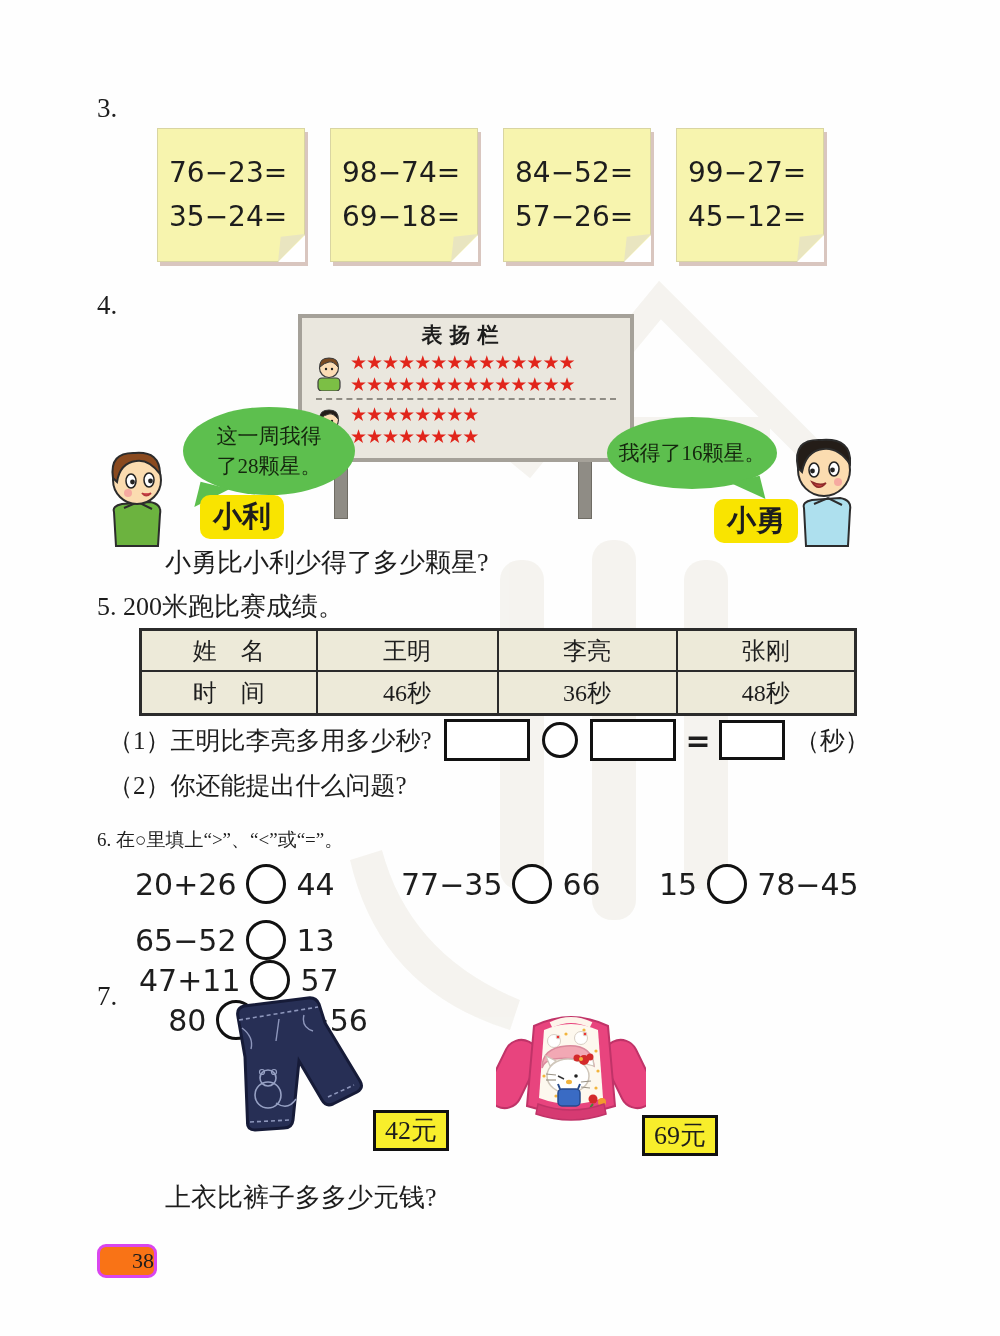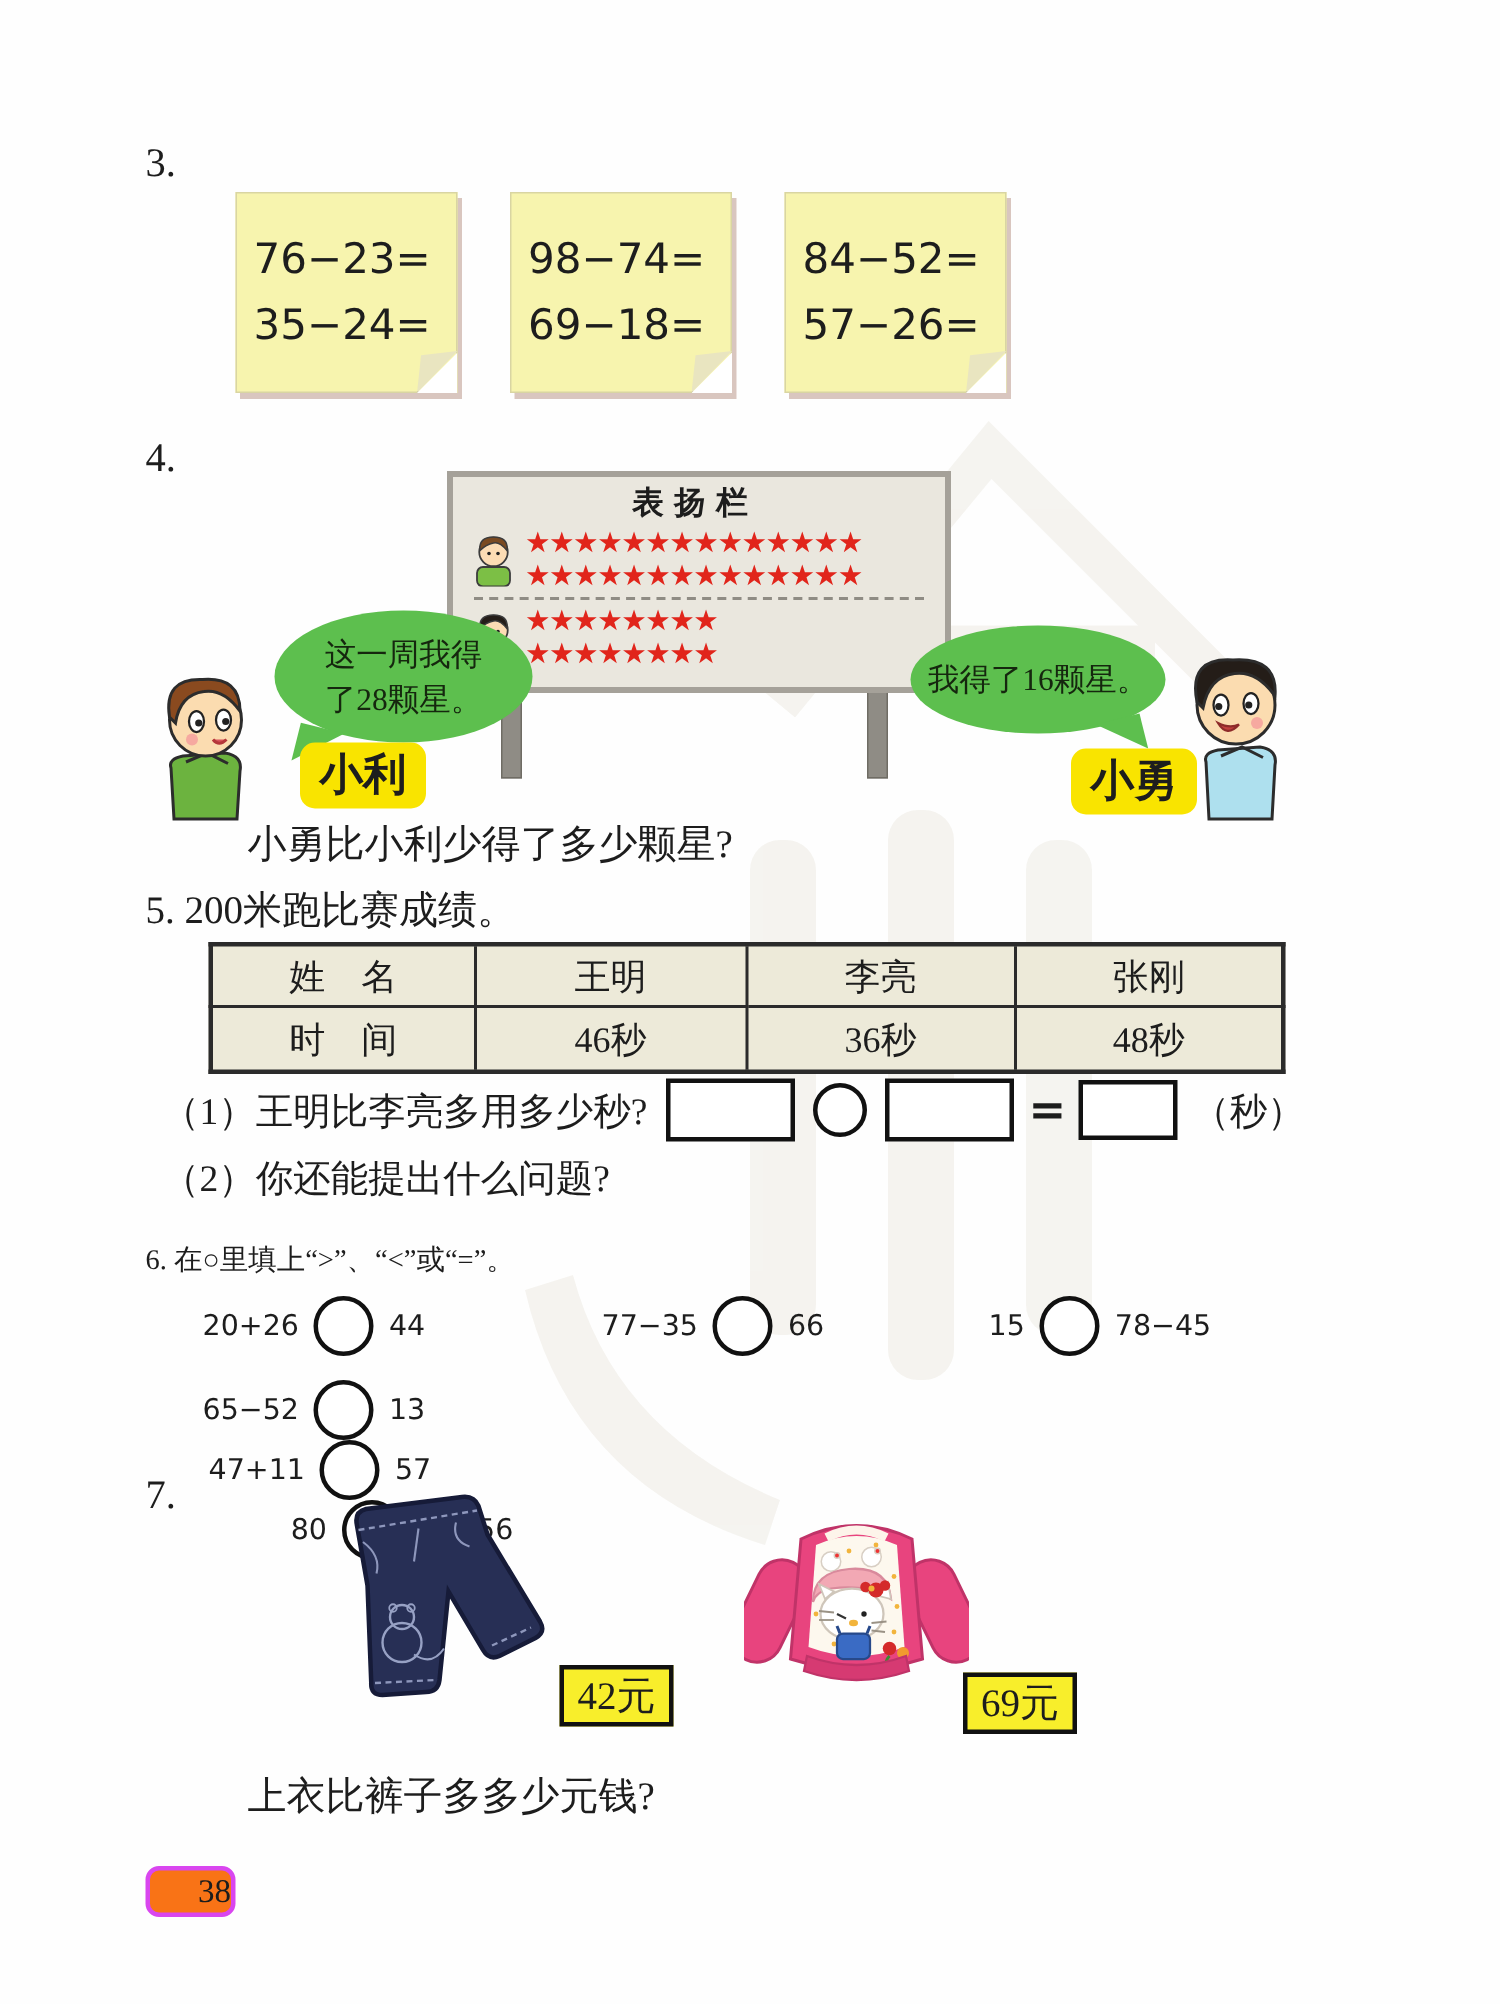--- a/index.html
+++ b/index.html
@@ -5,21 +5,21 @@
   html,body{margin:0;padding:0;background:#ffffff;}
   .page{position:relative;width:1000px;height:1336px;background:#fefefe;overflow:hidden;
         font-family:"Liberation Serif","DejaVu Serif",serif;color:#1d1d1d;}
   .abs{position:absolute;}
   .num-label{position:absolute;font-size:27px;color:#1d1d1d;}
 
   
   .wm{position:absolute;left:0;top:0;z-index:0;}
 
   
-  .notes-row{position:absolute;left:157px;top:128px;display:flex;gap:35px;z-index:1;}
+  .notes-row{position:absolute;left:157px;top:128px;display:flex;gap:25px;z-index:1;}
   .note{position:relative;width:148px;height:134px;background:#f7f4ae;
         border:1px solid #d9d5a2;box-shadow:3px 4px 0 #d9c6bf;
         display:flex;flex-direction:column;justify-content:center;gap:14px;
         padding-left:11px;box-sizing:border-box;
         font-family:"DejaVu Sans","Liberation Sans",sans-serif;font-size:28px;line-height:30px;}
   .fold-cut{position:absolute;right:-1px;bottom:-1px;width:27px;height:27px;background:#ffffff;
         clip-path:polygon(100% 100%,100% 0,0 100%);}
   .fold-flap{position:absolute;right:-1px;bottom:-1px;width:27px;height:27px;background:#e9e5c0;
         clip-path:polygon(100% 0,0 100%,10% 10%);border-bottom:1px solid #b9b194;}
 
@@ -61,21 +61,21 @@
 
   .q1-row{position:absolute;left:108px;top:719px;display:flex;align-items:center;font-size:25px;z-index:1;}
   .ans-box{width:80px;height:36px;border:3px solid #111;background:#fff;margin-left:12px;}
   .ans-box.small{width:60px;height:34px;margin-left:8px;}
   .cmp-circle{width:30px;height:30px;border:3px solid #111;border-radius:50%;background:#fff;margin-left:12px;flex:0 0 auto;}
   .eq-sign{font-family:"DejaVu Sans",sans-serif;font-size:30px;font-weight:bold;margin-left:10px;}
   .unit{margin-left:10px;}
 
   
   .expr-row{position:absolute;left:135px;display:flex;align-items:center;z-index:1;
-        font-family:"DejaVu Sans","Liberation Sans",sans-serif;font-size:19px;justify-content:center;}
+        font-family:"DejaVu Sans","Liberation Sans",sans-serif;font-size:30px;justify-content:center;}
   .expr-cell{display:flex;align-items:center;width:266px;}
   .expr-cell:nth-child(2){width:258px;}
   .expr-cell:last-child{width:auto;}
   .expr-cell .cmp-circle{width:34px;height:34px;margin:0 10px;}
 
   
   .price-tag{position:absolute;background:#f8ee2b;border:3px solid #111;font-size:26px;
         padding:0px 9px;z-index:2;}
   .page-tag{position:absolute;left:97px;top:1244px;width:54px;height:28px;background:#f97316;
         border:3px solid #d946ef;border-radius:9px;display:flex;align-items:center;justify-content:flex-end;
@@ -109,20 +109,26 @@
     </div>
     <div class="note">
       <div>98−74=</div>
       <div>69−18=</div>
       <div class="fold-flap"></div>
       <div class="fold-cut"></div>
     </div>
     <div class="note">
       <div>84−52=</div>
       <div>57−26=</div>
+      <div class="fold-flap"></div>
+      <div class="fold-cut"></div>
+    </div>
+    <div class="note">
+      <div>99−27=</div>
+      <div>45−12=</div>
       <div class="fold-flap"></div>
       <div class="fold-cut"></div>
     </div>
   </div>
 
   <div class="num-label" style="left:97px;top:290px;">4.</div>
 
   <div class="board-leg" style="left:334px;"></div>
   <div class="board-leg" style="left:578px;"></div>
 

